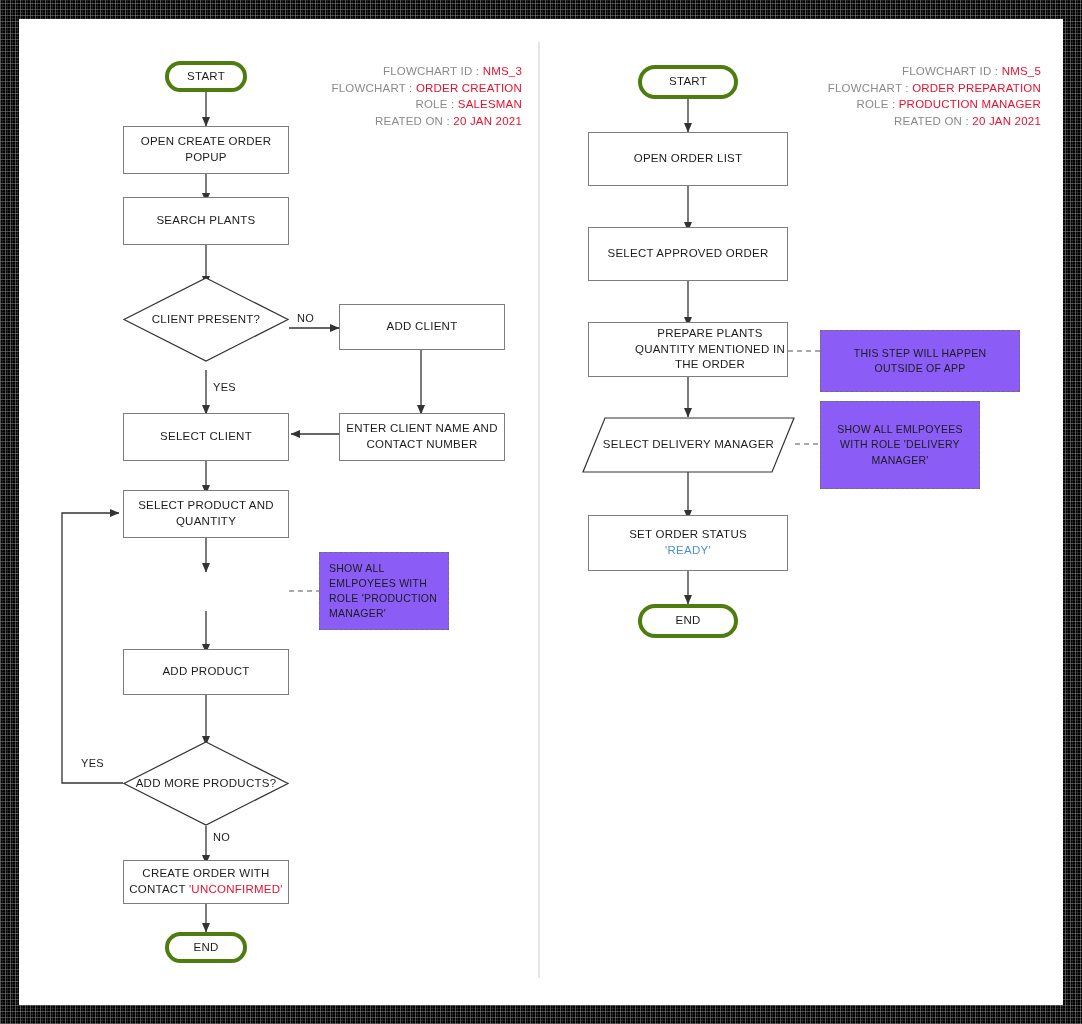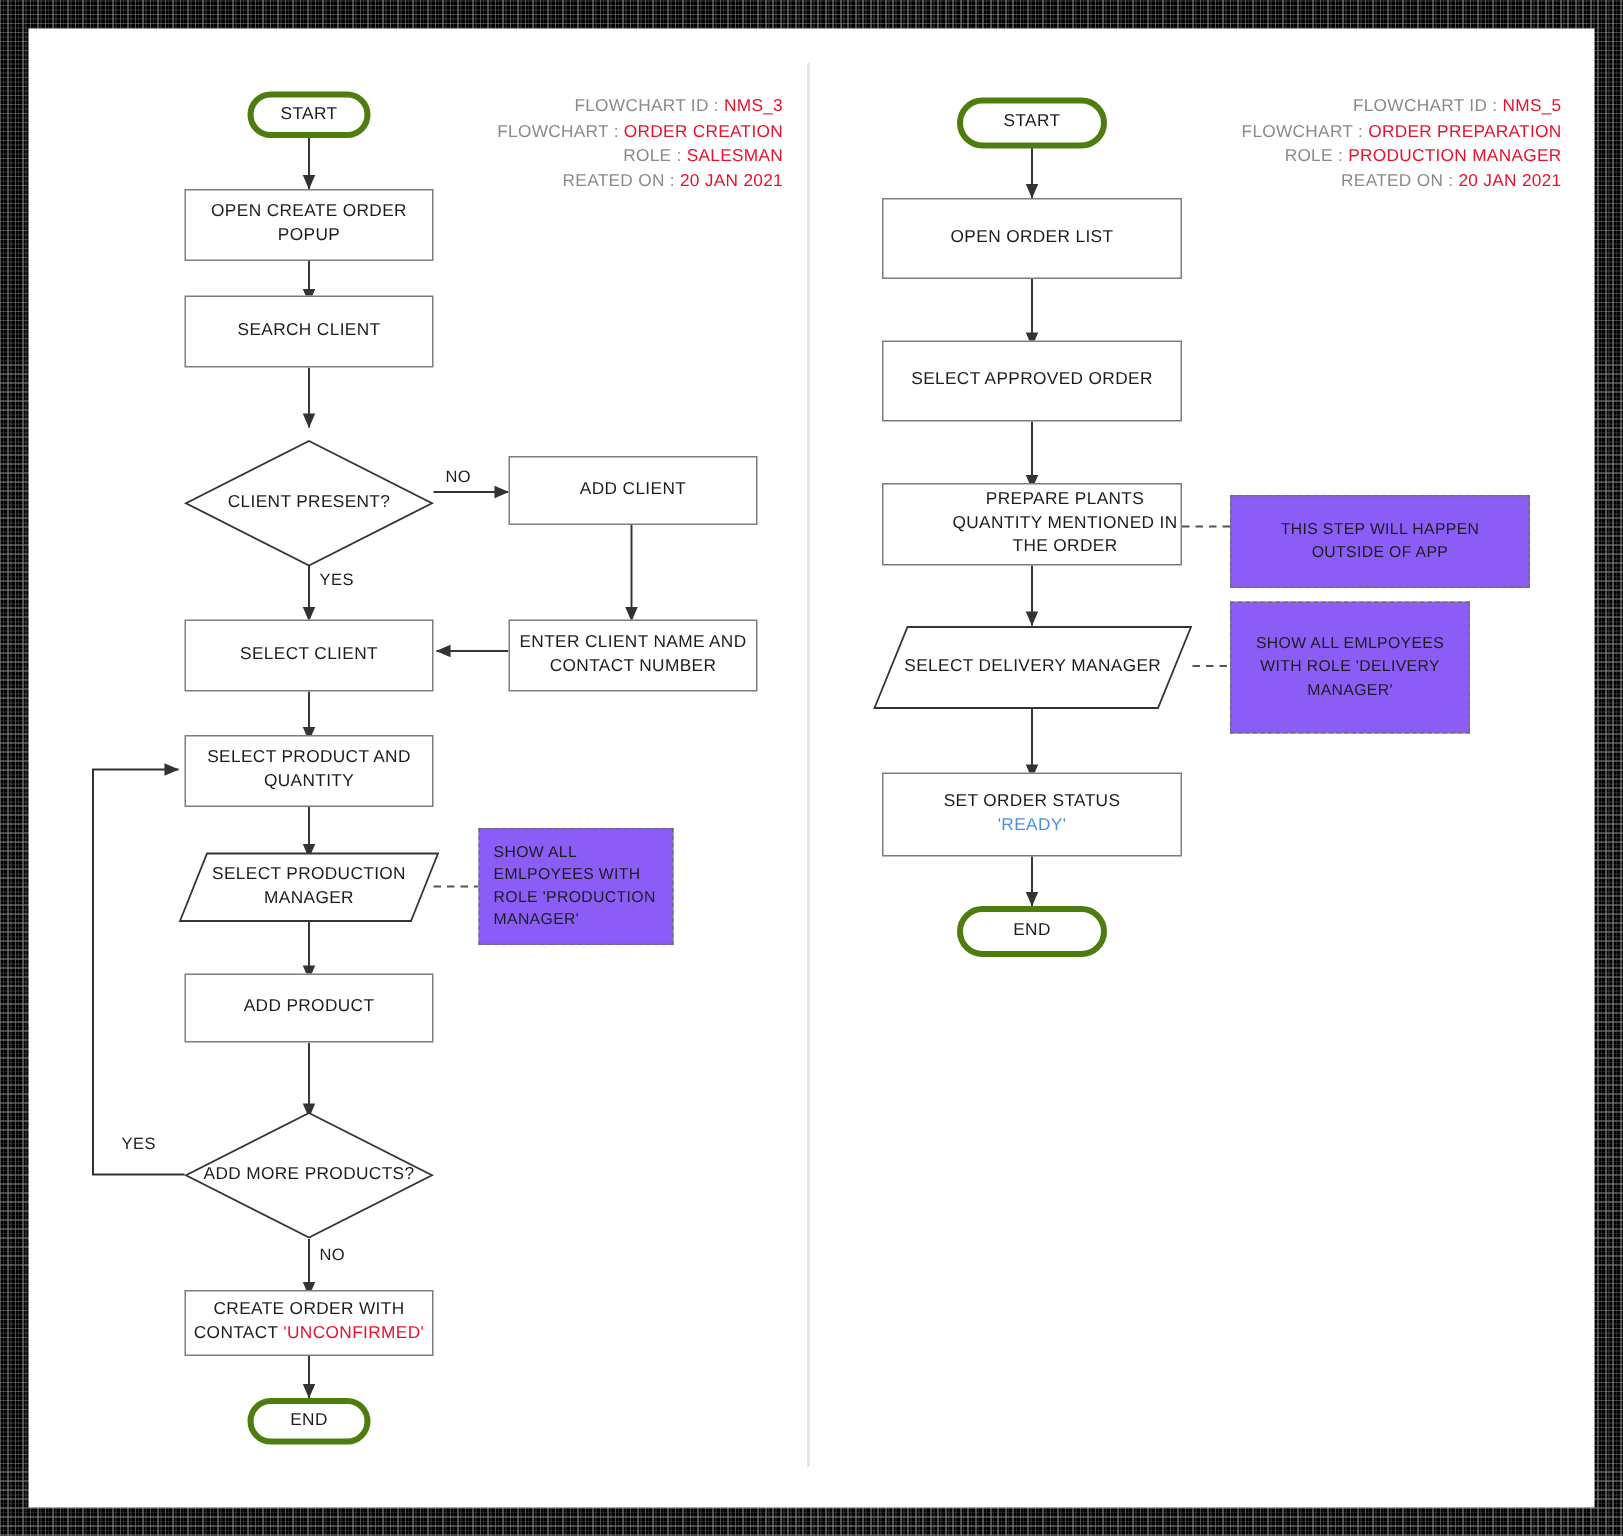--- a/index.html
+++ b/index.html
@@ -102,46 +102,40 @@
       <div><span>FLOWCHART ID :</span> <span class="v">NMS_3</span></div>
       <div><span>FLOWCHART :</span> <span class="v">ORDER CREATION</span></div>
       <div><span>ROLE :</span> <span class="v">SALESMAN</span></div>
       <div><span>REATED ON :</span> <span class="v">20 JAN 2021</span></div>
     </div>
 
     <div class="node term" style="left:146px;top:42px;width:82px;height:31px;">START</div>
 
     <div class="node proc" style="left:104px;top:107px;width:166px;height:48px;">OPEN CREATE ORDER POPUP</div>
 
-    <div class="node proc" style="left:104px;top:178px;width:166px;height:48px;">SEARCH CLIENT</div>
+    <div class="node proc" style="left:104px;top:178px;width:166px;height:48px;">SEARCH PLANTS</div>
 
-    <div class="dia-wrap" style="left:104px;top:274px;width:166px;height:85px;">
+    <div class="dia-wrap" style="left:104px;top:258px;width:166px;height:85px;">
       <svg width="166" height="85" viewBox="0 0 166 85" xmlns="http://www.w3.org/2000/svg">
         <polygon points="83,1 165,42.5 83,84 1,42.5" fill="#fff" stroke="#333" stroke-width="1.2"></polygon>
       </svg>
       <div class="dia-label">CLIENT PRESENT?</div>
     </div>
 
     <div class="elabel" style="left:278px;top:293px;">NO</div>
     <div class="elabel" style="left:194px;top:362px;">YES</div>
 
     <div class="node proc" style="left:320px;top:285px;width:166px;height:46px;">ADD CLIENT</div>
 
     <div class="node proc" style="left:320px;top:394px;width:166px;height:48px;">ENTER CLIENT NAME AND CONTACT NUMBER</div>
 
     <div class="node proc" style="left:104px;top:471px;width:166px;height:48px;">SELECT PRODUCT AND QUANTITY</div>
 
     <div class="node proc" style="left:104px;top:394px;width:166px;height:48px;">SELECT CLIENT</div>
 
-    <div class="para-wrap" style="left:100px;top:549px;width:174px;height:47px;">
-      <svg width="174" height="47" viewBox="0 0 174 47" xmlns="http://www.w3.org/2000/svg">
-        <polygon points="19,1 173,1 155,46 1,46" fill="#fff" stroke="#333" stroke-width="1.2"></polygon>
-      </svg>
-      <div class="para-label">SELECT PRODUCTION MANAGER</div>
-    </div>
 
     <div class="node note left-al" style="left:300px;top:533px;width:130px;height:78px;">SHOW ALL EMLPOYEES WITH ROLE 'PRODUCTION MANAGER'</div>
 
     <div class="node proc" style="left:104px;top:630px;width:166px;height:46px;">ADD PRODUCT</div>
 
     <div class="dia-wrap" style="left:104px;top:722px;width:166px;height:85px;">
       <svg width="166" height="85" viewBox="0 0 166 85" xmlns="http://www.w3.org/2000/svg">
         <polygon points="83,1 165,42.5 83,84 1,42.5" fill="#fff" stroke="#333" stroke-width="1.2"></polygon>
       </svg>
       <div class="dia-label">ADD MORE PRODUCTS?</div>

